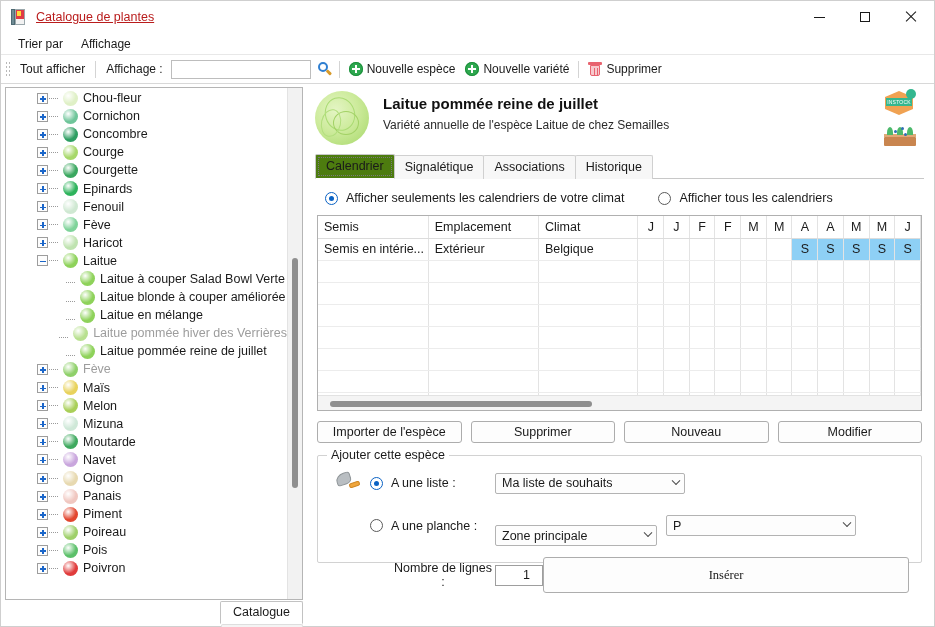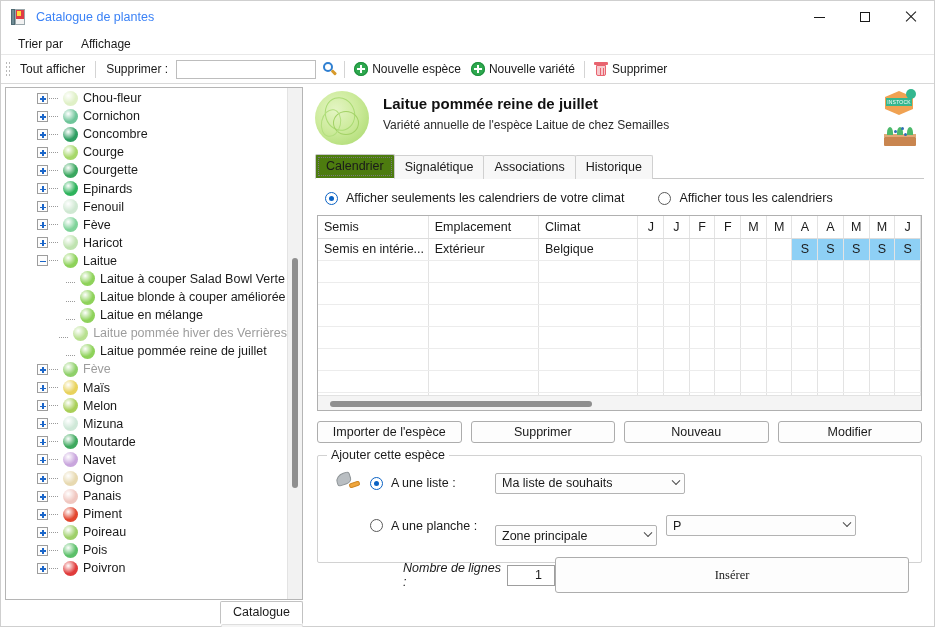--- a/index.html
+++ b/index.html
@@ -28,21 +28,21 @@
     border-bottom:none;
   }
   .title-icon { margin-left:10px; margin-right:9px; width:16px; height:16px; position:relative; }
   .book {
     width:14px; height:16px; position:relative;
   }
   .book .spine { position:absolute; left:0; top:0; width:4px; height:16px; background:#6f8b94; border:1px solid #4e6a73; }
   .book .cover { position:absolute; left:4px; top:0; width:10px; height:16px; background:#f2f2f2; border:1px solid #9aa7ab; }
   .book .red { position:absolute; left:5px; top:1px; width:8px; height:9px; background:#e03a45; }
   .book .yel { position:absolute; left:6px; top:2px; width:4px; height:5px; background:#ffd93b; }
-  .title-text { font-size:12.5px; color:#3b82f6; }
+  .title-text { font-size:12.5px; color:#b91c1c;text-decoration:underline; }
   .win-buttons { margin-left:auto; display:flex; height:32px; }
   .win-btn {
     width:46px; height:32px; display:flex; align-items:center; justify-content:center;
     font-size:12px; color:#1a1a1a;
   }
   .glyph-min { display:block; width:11px; height:1px; background:#1a1a1a; }
   .glyph-max { display:block; width:10px; height:10px; border:1px solid #1a1a1a; }
   .glyph-close { position:relative; width:12px; height:12px; }
   .glyph-close:before, .glyph-close:after {
     content:""; position:absolute; left:-1px; top:5px; width:14px; height:1px; background:#1a1a1a;
@@ -295,21 +295,21 @@
 
   <div class="menubar">
     <div class="menu-item">Trier par</div>
     <div class="menu-item">Affichage</div>
   </div>
 
   <div class="toolbar">
     <div class="grip"></div>
     <div class="tb-text">Tout afficher</div>
     <div class="tb-sep"></div>
-    <div class="tb-text">Supprimer :</div>
+    <div class="tb-text">Affichage :</div>
     <div class="search-box">
       <input type="text" value="" placeholder="" style="">
     </div>
     <span class="icon-search">
         <span class="ring"></span>
         <span class="handle"></span>
       </span>
     <div class="tb-sep"></div>
     <div class="tb-btn">
       <span class="icon-plus"></span>
@@ -799,21 +799,21 @@
               <span>P</span>
               <span class="chev"></span>
             </span>
           </div>
 
           <div class="spacer12"></div>
 
           <div class="grow">
             <span class="trowel" style="visibility:hidden"></span>
             <span class="rb" style="visibility:hidden"></span>
-            <span class="glabel" style="margin-left:20px; text-align:left; width:104px;font-style:italic;">Nombre de lignes :</span>
+            <span class="glabel" style="margin-left:8px; text-align:center; width:104px;">Nombre de lignes :</span>
             <span class="numbox">1</span>
             <span class="btn btn-insert">Insérer</span>
           </div>
         </div>
 
       </div>
     </div>
   </div>
 </div>
 

